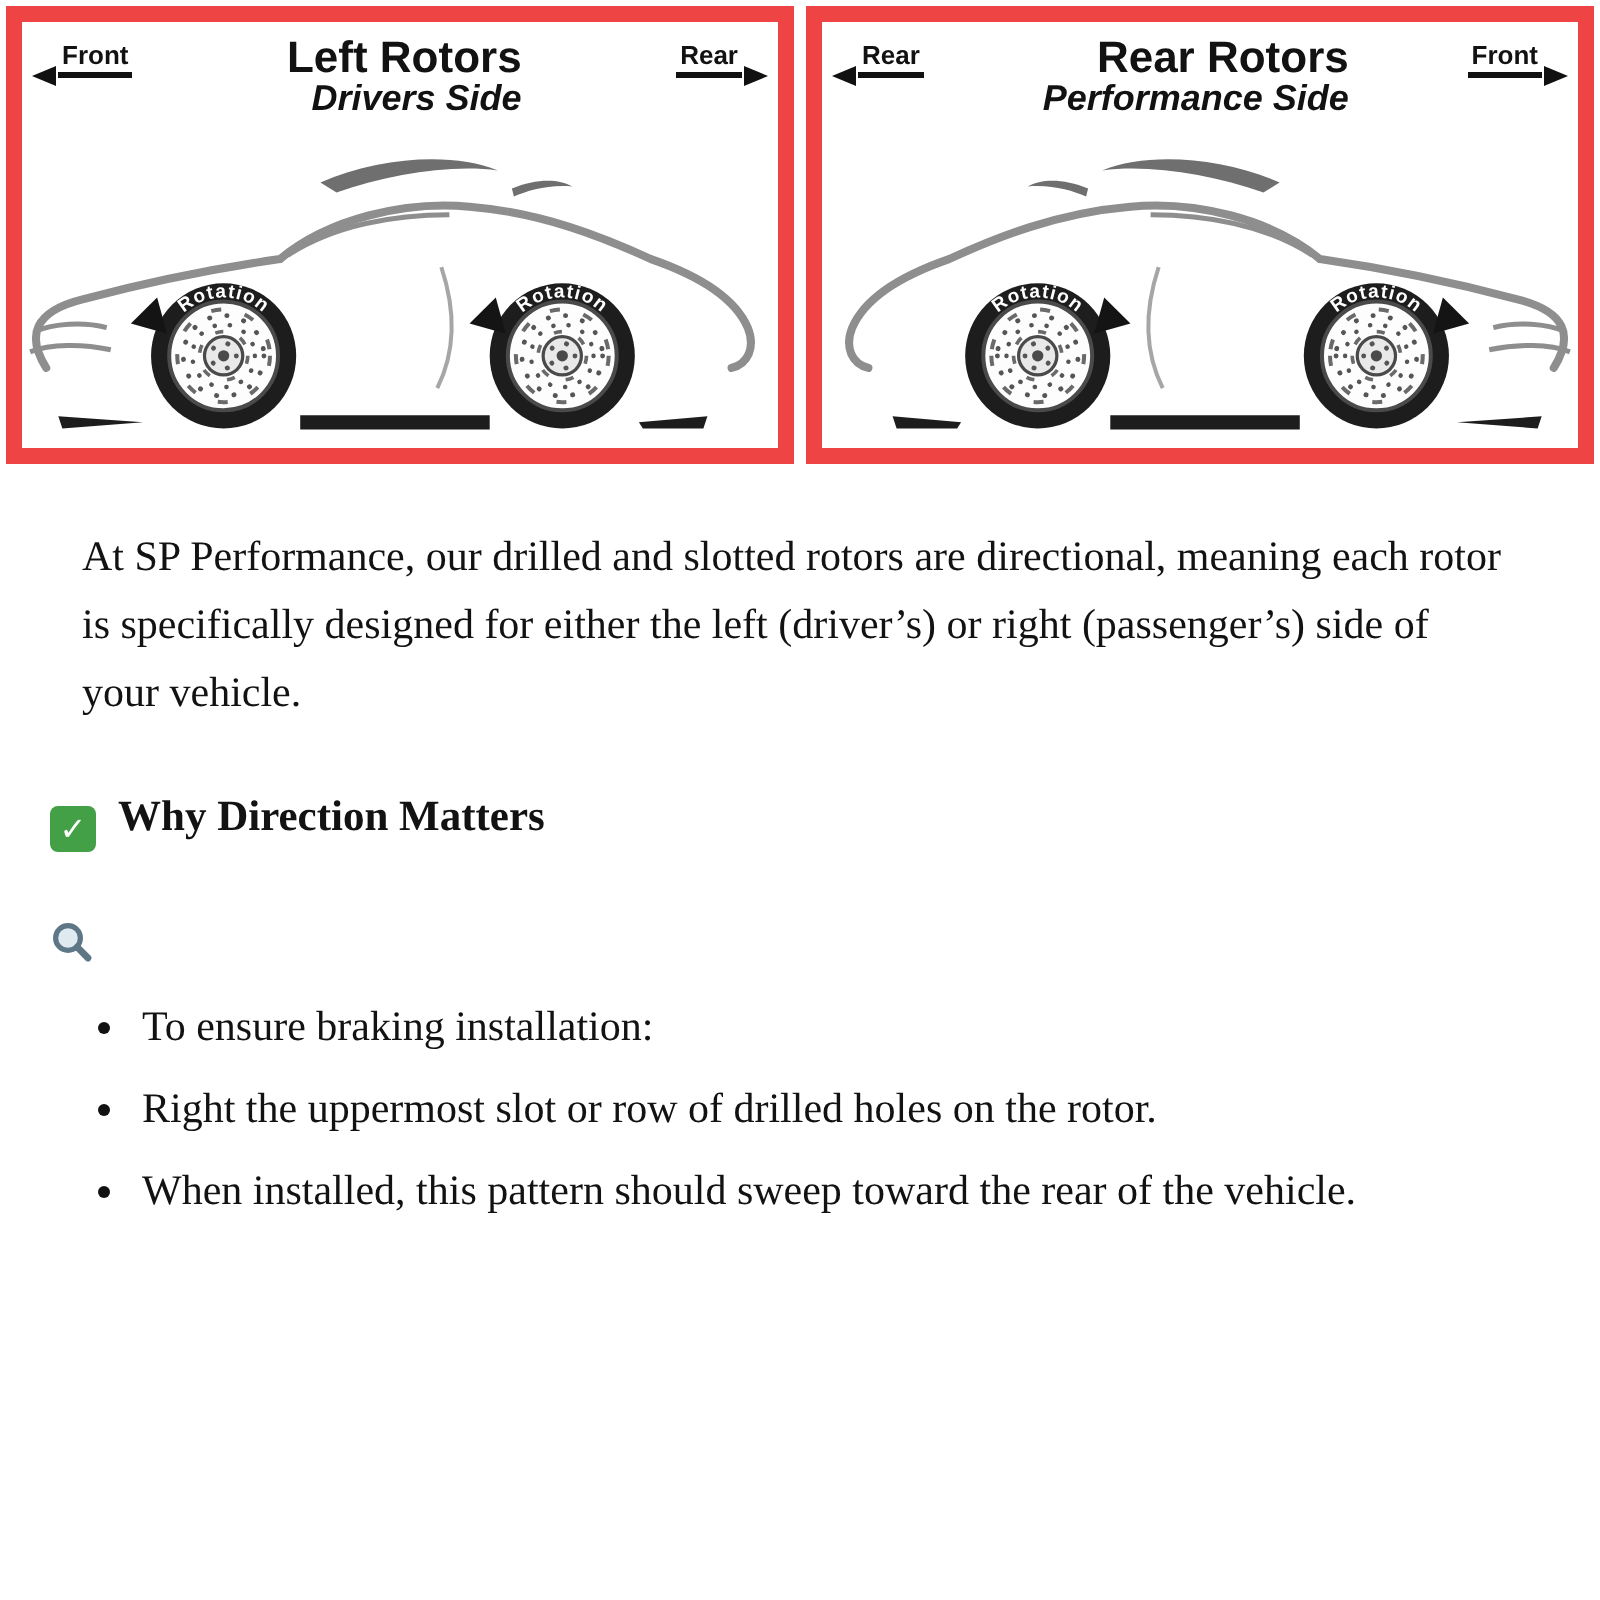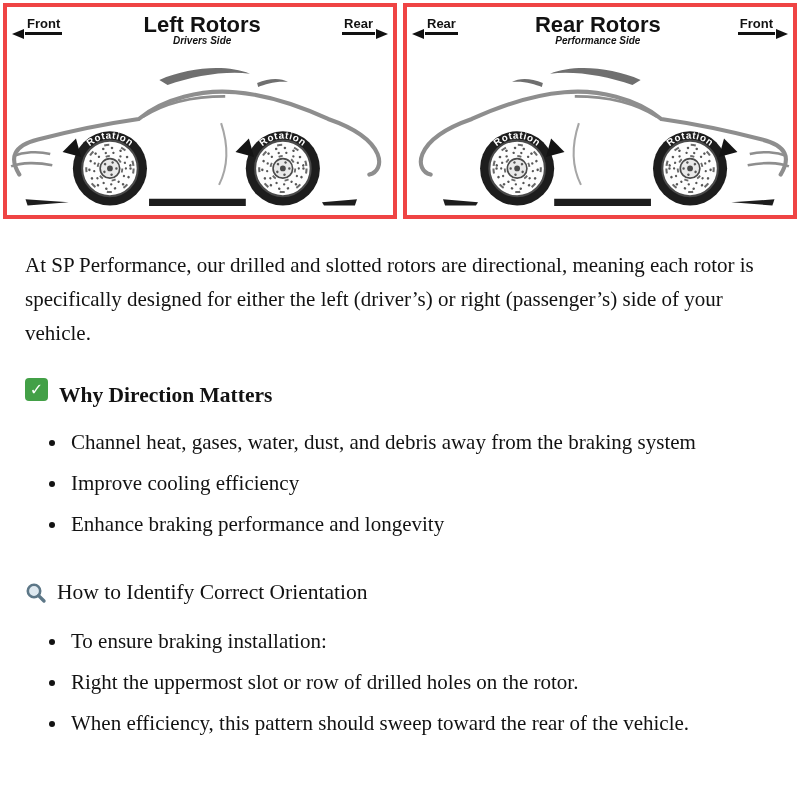--- a/index.html
+++ b/index.html
@@ -1,38 +1,38 @@
 <!DOCTYPE html>
 <html><head>
 <meta charset="utf-8">
 <style>
   html,body { margin:0; padding:0; background:#fff; }
   body { width:800px; font-family:"Liberation Serif", serif; color:#121212; }
 
   
   .diagram { display:flex; gap:6px; padding:3px 3px 0 3px; }
-  .panel { flex:1; border:4px solid #ef4444; background:#fff; min-width:0; }
+  .panel { flex:1; border:8px solid #ef4444; background:#fff; min-width:0; }
   .panel-header { display:flex; justify-content:space-between; align-items:flex-start;
                   padding:6px 18px 0 18px; font-family:"Liberation Sans", sans-serif; }
   .dir-label { position:relative; font-weight:bold; font-size:13px;
                border-bottom:3px solid #111; padding:0 2px 1px 2px; margin-top:3px; }
   .tri { position:absolute; width:0; height:0; bottom:-7px; }
   .tri-left  { left:-13px;  border-top:5.5px solid transparent; border-bottom:5.5px solid transparent; border-right:12px solid #111; }
   .tri-right { right:-13px; border-top:5.5px solid transparent; border-bottom:5.5px solid transparent; border-left:12px solid #111; }
-  .panel-title { text-align:center; line-height:1.05; }
+  .panel-title { text-align:right; line-height:1.05; }
   .panel-title .t { font-weight:bold; font-size:22px; }
-  .panel-title .s { font-weight:bold; font-style:italic; font-size:10px; }
+  .panel-title .s { font-weight:bold; font-style:italic; font-size:18px; }
   .car-svg { display:block; width:100%; height:auto; margin-top:2px; }
   .rot-text { fill:#fff; font-family:"Liberation Sans", sans-serif; font-weight:bold;
               font-size:9.5px; letter-spacing:0.6px; }
 
   
   .content { padding:12px 32px 18px 25px; font-size:21px; line-height:1.62; }
-  .content p { margin:17px 0; }
-  .h-bold  { display:flex; align-items:flex-start; gap:11px; font-size:21.5px; font-weight:bold; margin:28px 0 10px 0; }
+  .content p { margin:17px 16px; }
+  .h-bold  { display:flex; align-items:flex-end; gap:11px; font-size:21.5px; font-weight:bold; margin:28px 0 10px 0; }
   .h-plain { display:flex; align-items:center; gap:10px; font-size:21.5px; font-weight:normal; margin:34px 0 14px 0; }
   ul { margin:12px 0 24px 0; padding-left:43px; }
   li { margin:7px 0; padding-left:3px; }
 
   .icon-check { width:23px; height:23px; flex:0 0 23px; background:#43a047; border-radius:4px;
                 display:inline-flex; align-items:center; justify-content:center; color:#fff;
                 font-size:16px; font-weight:bold; font-family:"DejaVu Sans", sans-serif; }
   .icon-check::before { content:"\2713"; }
   .icon-mag { display:inline-flex; width:22px; height:22px; flex:0 0 22px; }
 </style>
@@ -131,35 +131,29 @@
 <div class="content">
 
   <p>At SP Performance, our drilled and slotted rotors are directional, meaning each rotor is specifically designed for either the left (driver’s) or right (passenger’s) side of your vehicle.</p>
 
   <div class="h-bold">
     <span class="icon-check"></span>
     <span>Why Direction Matters</span>
   </div>
 
 
-  <ul>
-    <li>Channel heat, gases, water, dust, and debris away from the braking system</li>
-    <li>Improve cooling efficiency</li>
-    <li>Enhance braking performance and longevity</li>
-  </ul>
 
   <div class="h-plain">
     <span class="icon-mag">
       <svg viewBox="0 0 22 22" width="22" height="22">
         <circle cx="9" cy="9" r="6.2" fill="#dfe9f0" stroke="#5d7787" stroke-width="2.6"></circle>
         <line x1="13.6" y1="13.6" x2="19" y2="19" stroke="#5d7787" stroke-width="3.4" stroke-linecap="round"></line>
       </svg>
     </span>
-    <span>How to Identify Correct Orientation</span>
   </div>
 
   <ul>
     <li>To ensure braking installation:</li>
     <li>Right the uppermost slot or row of drilled holes on the rotor.</li>
-    <li>When efficiency, this pattern should sweep toward the rear of the vehicle.</li>
+    <li>When installed, this pattern should sweep toward the rear of the vehicle.</li>
   </ul>
 
 </div>
 
 </body></html>

